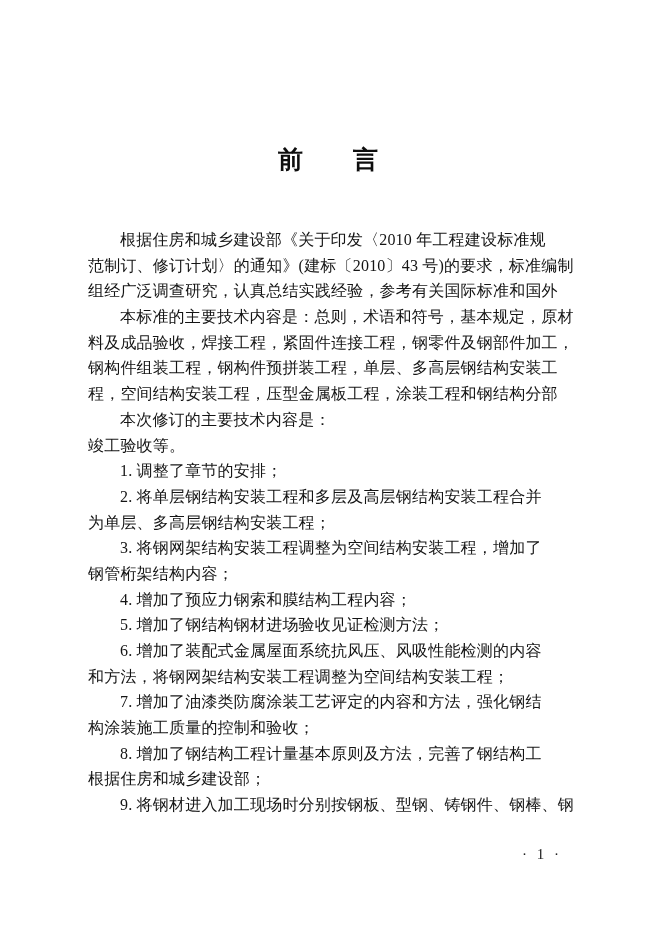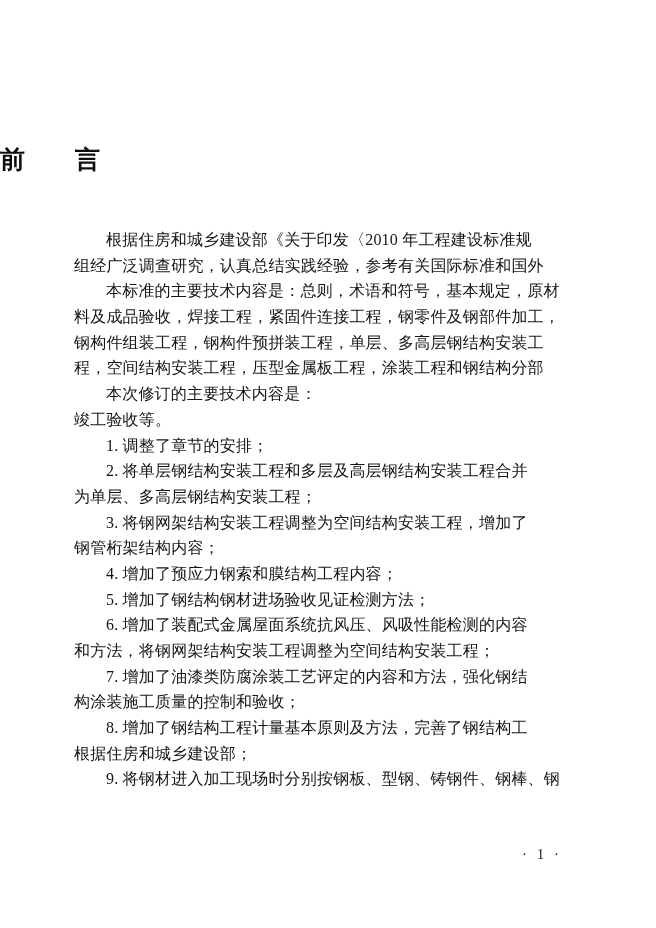--- a/index.html
+++ b/index.html
@@ -15,30 +15,30 @@
     background: #ffffff;
     overflow: hidden;
     font-family: "Liberation Serif", serif;
     color: #111111;
   }
   .doc-title {
     position: absolute;
     top: 144px;
     left: 0;
     width: 100%;
-    text-align: left;
+    text-align: center;
     font-family: "Liberation Sans", sans-serif;
     font-weight: bold;
     font-size: 25px;
     line-height: 30px;
     color: #0d0d0d;
   }
   .body-text {
     position: absolute;
-    left: 74px;
+    left: 88px;
     top: 227px;
     width: 486px;
   }
   .line {
     font-size: 16px;
     line-height: 25.7px;
     height: 25.7px;
     white-space: nowrap;
     letter-spacing: 0.2px;
     color: #141414;
@@ -57,20 +57,21 @@
 </style>
 </head>
 <body>
 
 <div class="page">
 
   <div class="doc-title">前　　言</div>
 
   <div class="body-text">
     <div class="line indent">根据住房和城乡建设部《关于印发〈2010 年工程建设标准规</div>
+    <div class="line">范制订、修订计划〉的通知》(建标〔2010〕43 号)的要求，标准编制</div>
     <div class="line">组经广泛调查研究，认真总结实践经验，参考有关国际标准和国外</div>
     <div class="line indent">本标准的主要技术内容是：总则，术语和符号，基本规定，原材</div>
     <div class="line">料及成品验收，焊接工程，紧固件连接工程，钢零件及钢部件加工，</div>
     <div class="line">钢构件组装工程，钢构件预拼装工程，单层、多高层钢结构安装工</div>
     <div class="line">程，空间结构安装工程，压型金属板工程，涂装工程和钢结构分部</div>
     <div class="line indent">本次修订的主要技术内容是：</div>
     <div class="line">竣工验收等。</div>
     <div class="line indent">1. 调整了章节的安排；</div>
     <div class="line indent">2. 将单层钢结构安装工程和多层及高层钢结构安装工程合并</div>
     <div class="line">为单层、多高层钢结构安装工程；</div>

